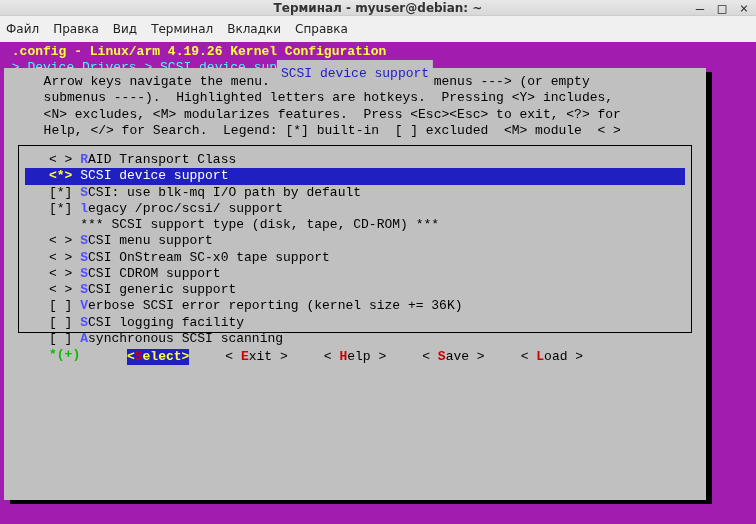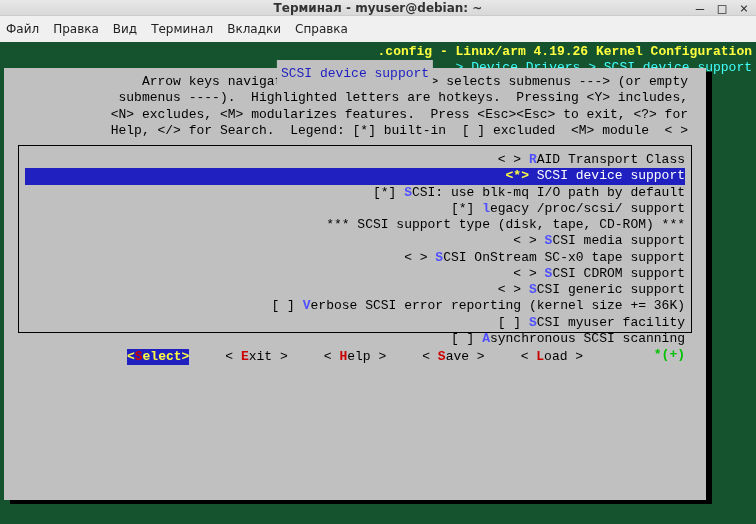--- a/index.html
+++ b/index.html
@@ -4,21 +4,21 @@
 <style>
   * { margin:0; padding:0; box-sizing:border-box; }
   html,body { width:756px; height:524px; font-family:"Liberation Mono","DejaVu Sans Mono",monospace; font-size:13px; overflow:hidden; background:#fff; }
   .window { width:756px; height:524px; display:flex; flex-direction:column; }
   .titlebar { height:16px; background:linear-gradient(to bottom,#e8e8e8,#d8d8d8); display:flex; align-items:center; justify-content:center; position:relative; font-family:"DejaVu Sans",sans-serif; font-size:12px; border-bottom:1px solid #ccc;}
   .titlebar-title { font-weight:bold; color:#333; }
   .titlebar-controls { position:absolute; right:4px; display:flex; gap:6px; align-items:center; }
   .titlebar-controls span { width:16px; text-align:center; cursor:pointer; color:#333; font-family:monospace; font-size:14px; line-height:14px; }
   .menubar { height:22px; background:#f0f0f0; display:flex; align-items:center; gap:14px; padding:13px 6px; font-family:"DejaVu Sans",sans-serif; font-size:12px; color:#222; }
   .menubar span { cursor:pointer; }
-  .term { flex:1; background:#14532d; color:#c0c0c0; padding:2px 4px 8px 4px; line-height:1.25; position:relative;text-align:right; }
+  .term { flex:1; background:#a21caf; color:#c0c0c0; padding:2px 4px 8px 4px; line-height:1.25; position:relative; }
   .term-line { white-space:pre; }
   .yellow { color:#ffff40; font-weight:bold; }
   .cyan { color:#40ffff; }
   .hot { color:#5050ff; font-weight:bold; }
   .shadow { position:absolute; left:10px; top:30px; width:702px; height:432px; background:#000; }
   .dialog { position:absolute; left:4px; top:26px; width:702px; height:432px; background:#c0c0c0; color:#000; }
   .box-title { position:absolute; top:-8px; left:50%; transform:translateX(-50%); background:#c0c0c0; padding:6px 4px; color:#2020c0; font-weight:normal; }
   .help-block { padding:6px 18px 4px 24px; white-space:pre-wrap; line-height:1.25; }
   .inner-box { margin:2px 14px 2px 14px; border:1px solid #000; padding:6px 6px 2px 6px; position:relative; height:188px; }
   .opt-row { white-space:pre; line-height:1.25; padding-left:24px; }
@@ -68,26 +68,26 @@
   submenus ----).  Highlighted letters are hotkeys.  Pressing &lt;Y&gt; includes,
   &lt;N&gt; excludes, &lt;M&gt; modularizes features.  Press &lt;Esc&gt;&lt;Esc&gt; to exit, &lt;?&gt; for
   Help, &lt;/&gt; for Search.  Legend: [*] built-in  [ ] excluded  &lt;M&gt; module  &lt; &gt;</div>
 
       <div class="inner-box" id="opts">
           <div class="opt-row"><span class="opt-sym">&lt; &gt; </span><span class="hot">R</span><span>AID Transport Class</span></div>
           <div class="opt-row opt-hl"><span class="opt-sym">&lt;*&gt; </span><span class="">S</span><span>CSI device support</span></div>
           <div class="opt-row"><span class="opt-sym">[*] </span><span class="hot">S</span><span>CSI: use blk-mq I/O path by default</span></div>
           <div class="opt-row"><span class="opt-sym">[*] </span><span class="hot">l</span><span>egacy /proc/scsi/ support</span></div>
           <div class="opt-row"><span class="opt-sym">    </span><span>*** SCSI support type (disk, tape, CD-ROM) ***</span></div>
-          <div class="opt-row"><span class="opt-sym">&lt; &gt; </span><span class="hot">S</span><span>CSI media support</span></div>
+          <div class="opt-row"><span class="opt-sym">&lt; &gt; </span><span class="hot">S</span><span>CSI menu support</span></div>
           <div class="opt-row"><span class="opt-sym">&lt; &gt; </span><span class="hot">S</span><span>CSI OnStream SC-x0 tape support</span></div>
           <div class="opt-row"><span class="opt-sym">&lt; &gt; </span><span class="hot">S</span><span>CSI CDROM support</span></div>
           <div class="opt-row"><span class="opt-sym">&lt; &gt; </span><span class="hot">S</span><span>CSI generic support</span></div>
           <div class="opt-row"><span class="opt-sym">[ ] </span><span class="hot">V</span><span>erbose SCSI error reporting (kernel size += 36K)</span></div>
-          <div class="opt-row"><span class="opt-sym">[ ] </span><span class="hot">S</span><span>CSI myuser facility</span></div>
+          <div class="opt-row"><span class="opt-sym">[ ] </span><span class="hot">S</span><span>CSI logging facility</span></div>
           <div class="opt-row"><span class="opt-sym">[ ] </span><span class="hot">A</span><span>synchronous SCSI scanning</span></div>
           <div class="more">*(+)</div>
         </div>
 
       <div class="btnbar">
         <span class="btn btn-sel"><span>&lt;</span><span class="hotk">S</span><span>elect&gt;</span></span>
         <span class="btn"><span>&lt; </span><span class="hotk">E</span><span>xit &gt;</span></span>
         <span class="btn"><span>&lt; </span><span class="hotk">H</span><span>elp &gt;</span></span>
         <span class="btn"><span>&lt; </span><span class="hotk">S</span><span>ave &gt;</span></span>
         <span class="btn"><span>&lt; </span><span class="hotk">L</span><span>oad &gt;</span></span>

